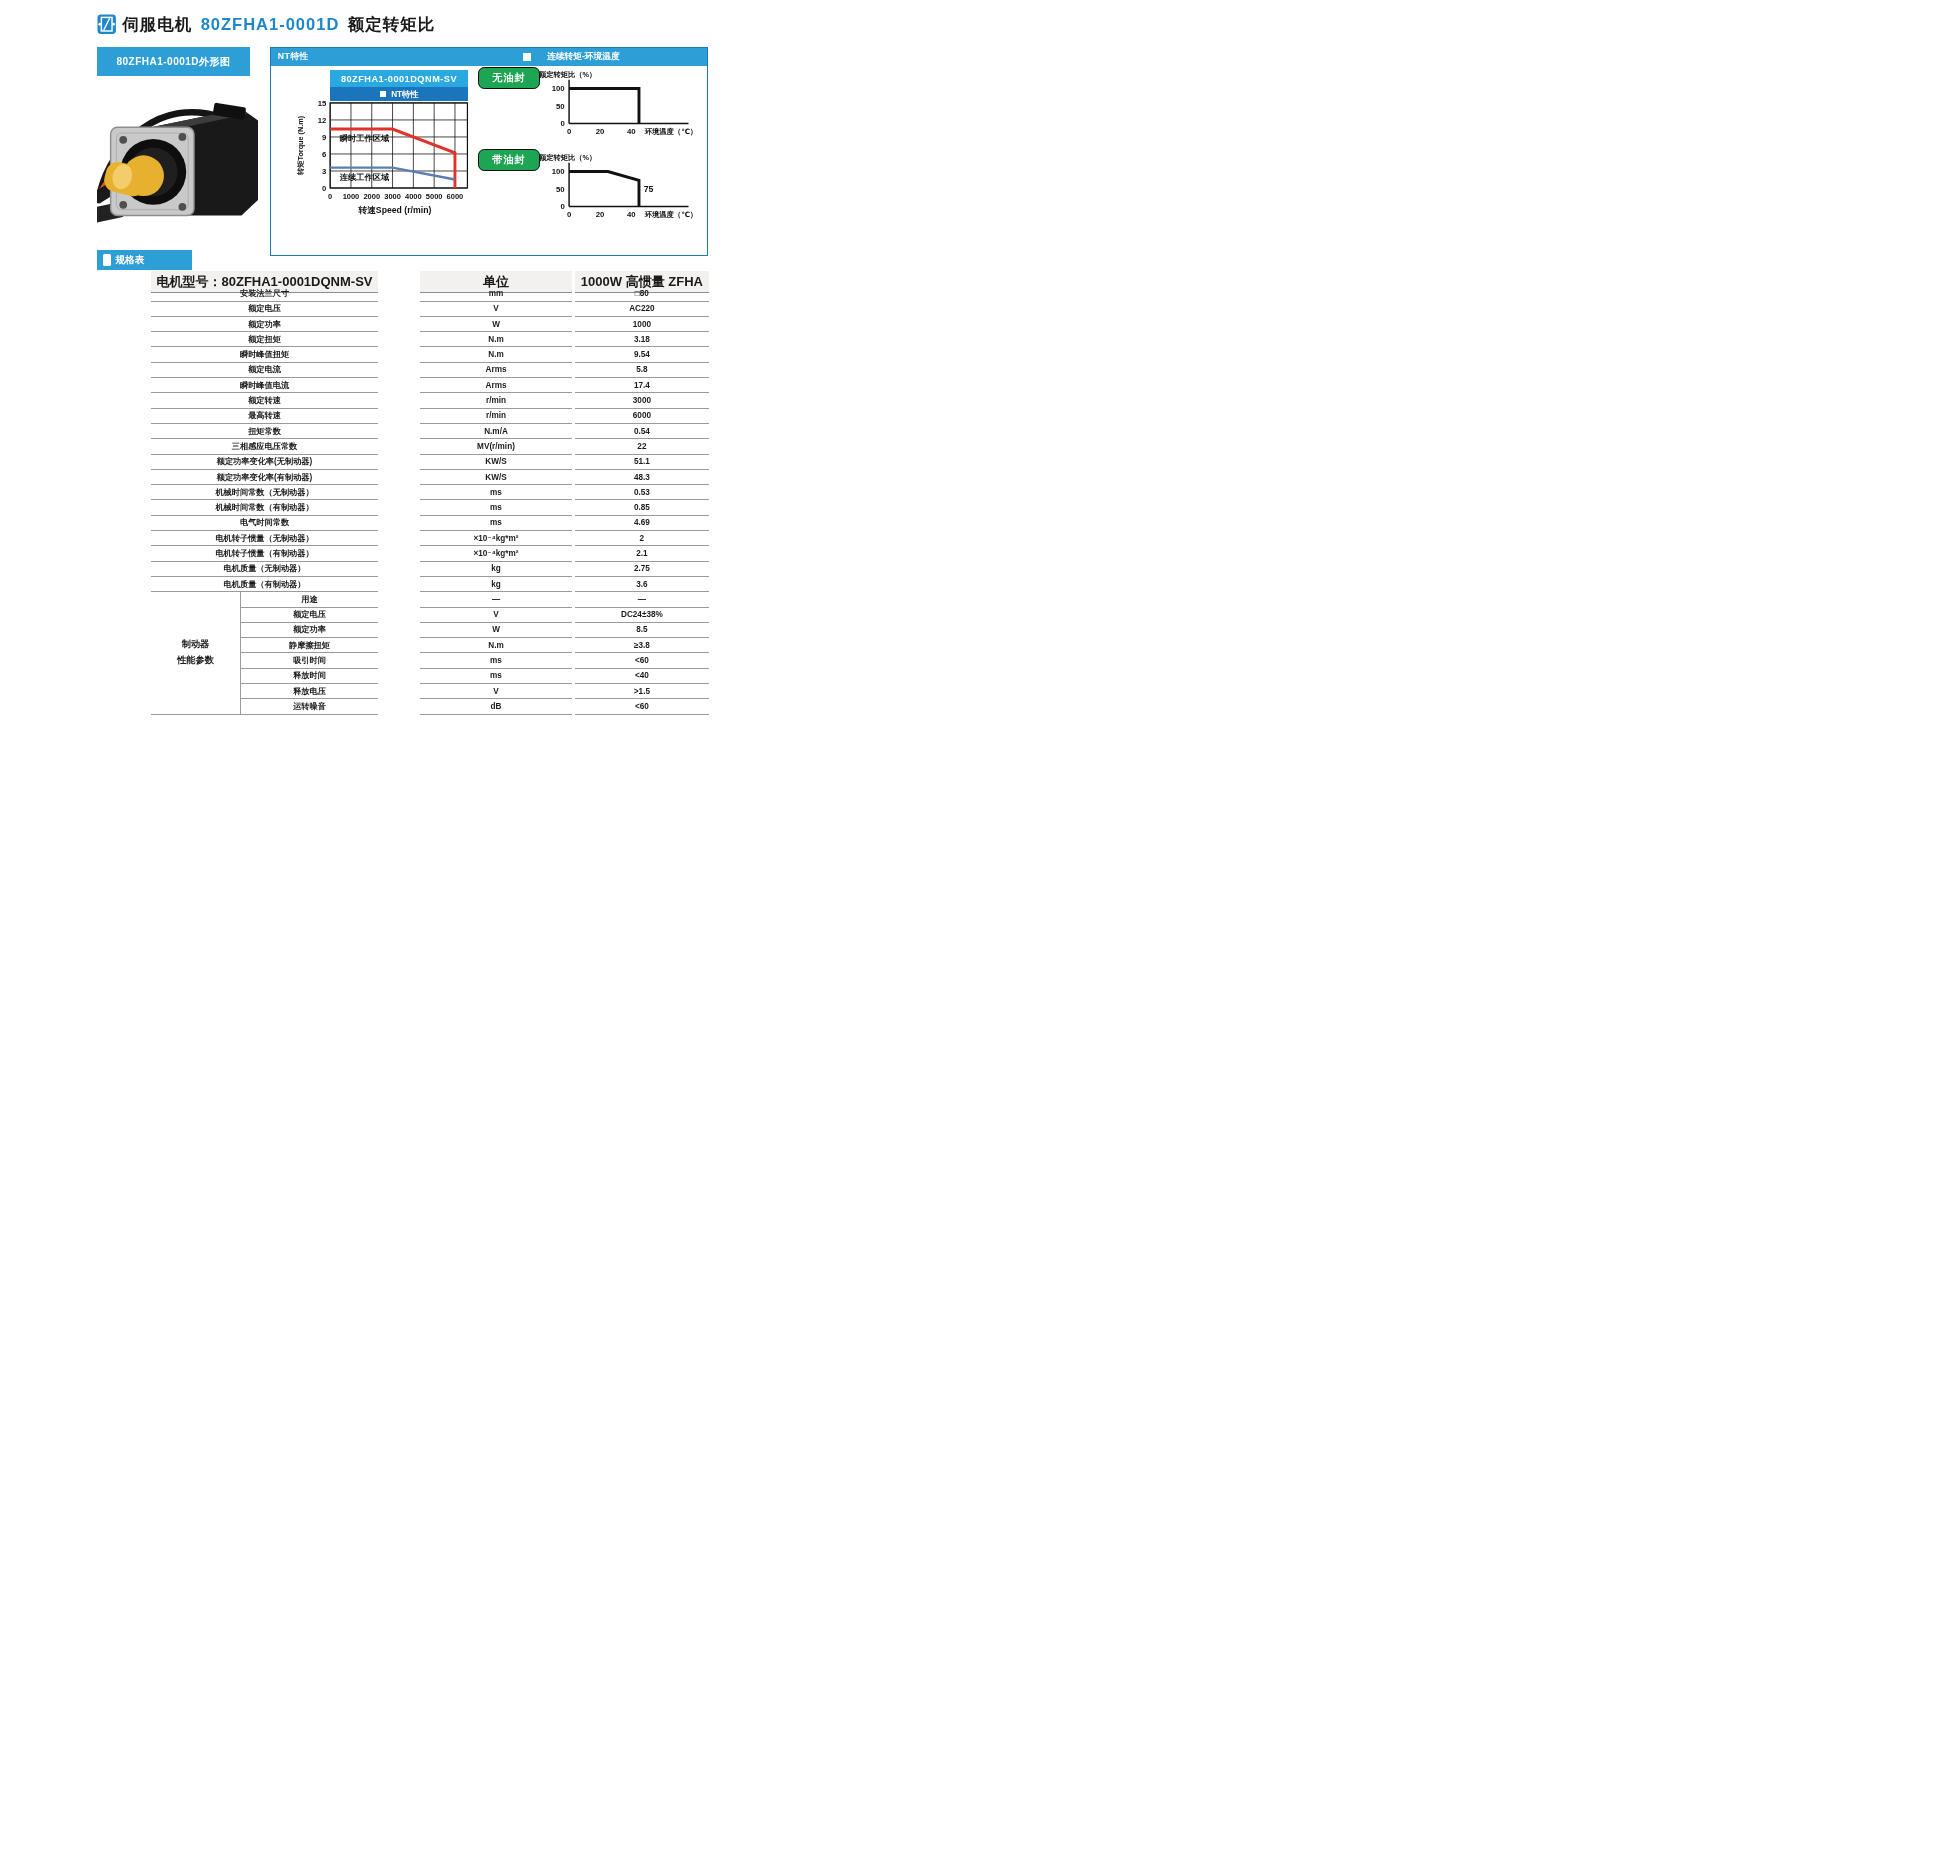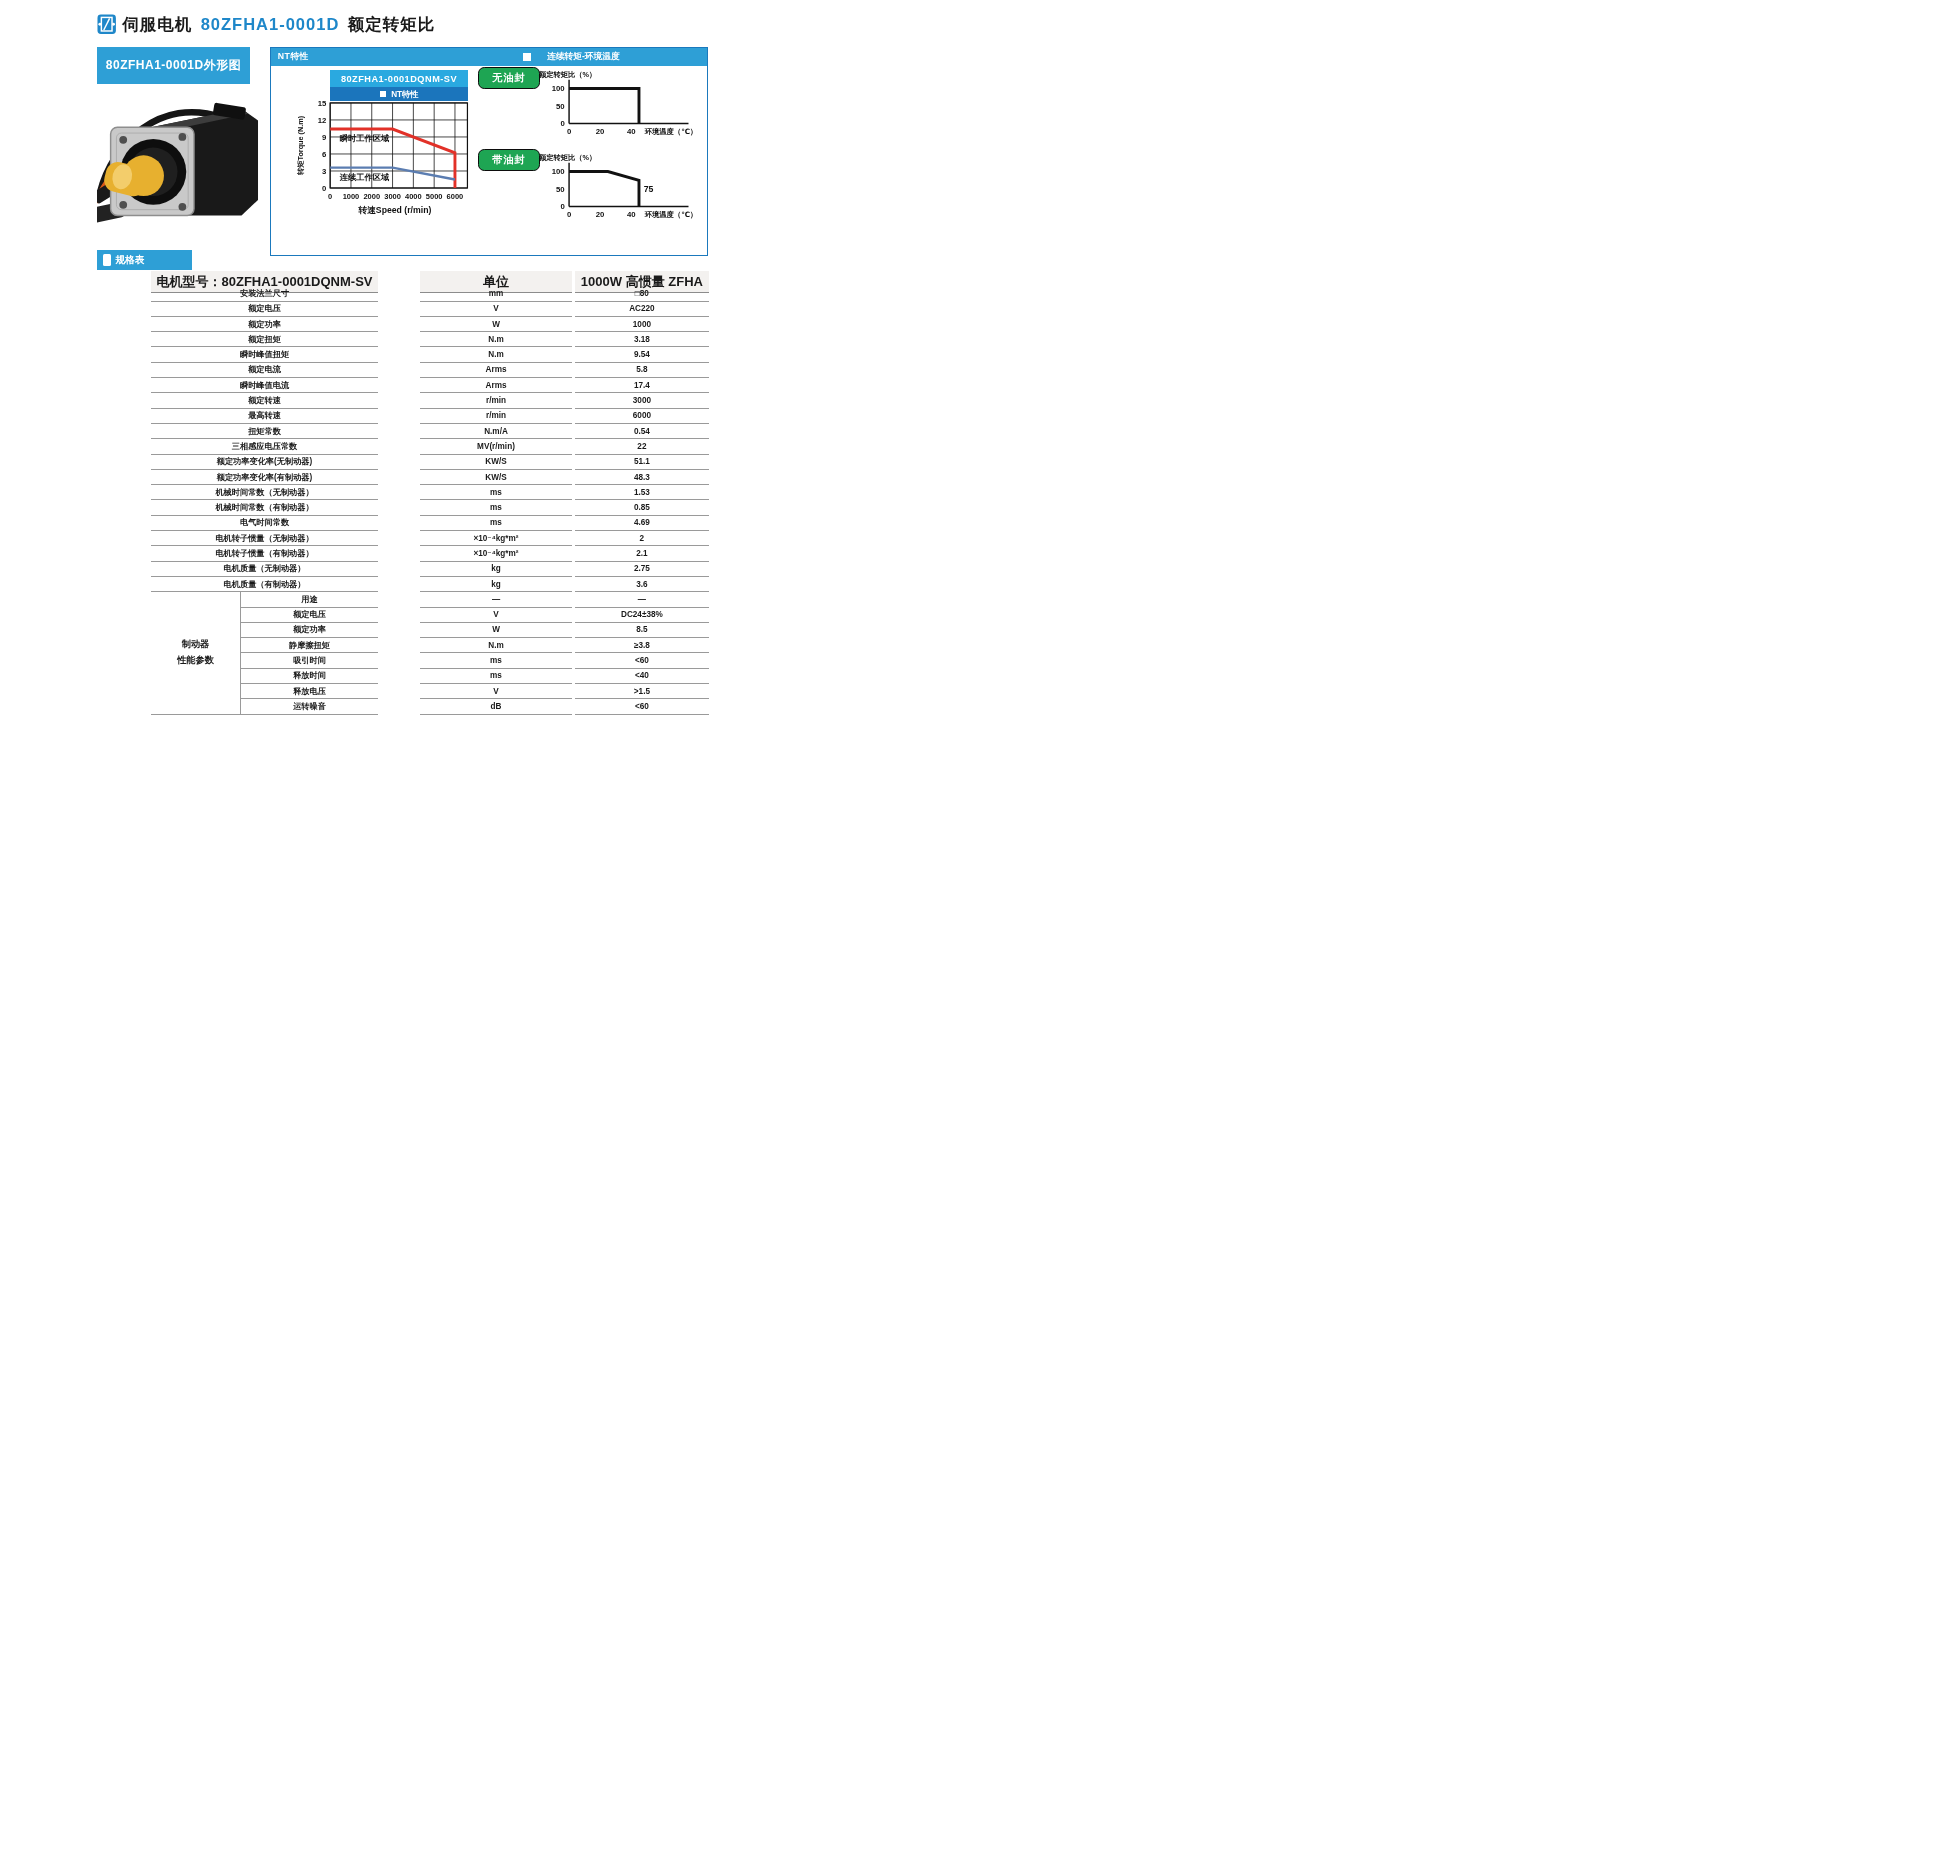--- a/index.html
+++ b/index.html
@@ -10,22 +10,22 @@
     font-family:"Liberation Sans","DejaVu Sans",sans-serif;
     color:#1a1a1a;
     overflow:hidden;
   }
   
   .doc-header{position:absolute;left:97px;top:13.6px;display:flex;align-items:center;gap:5.8px;}
   .doc-title{font-size:16.5px;font-weight:bold;letter-spacing:1px;white-space:nowrap;}
   .doc-title .model{color:#1e87c9;padding:0 2.9px;}
   
   .shape-banner{
-    position:absolute;left:97px;top:47px;width:153px;height:37px;
-    background:#2e9fd6;color:#fff;font-size:12px;font-weight:bold;
+    position:absolute;left:97px;top:47px;width:153px;height:29px;
+    background:#2e9fd6;color:#fff;font-size:10px;font-weight:bold;
     display:flex;align-items:center;justify-content:center;letter-spacing:0.5px;
   }
   .motor-photo{position:absolute;left:97px;top:71px;width:163px;height:160px;}
   
   .nt-panel{
     position:absolute;left:270px;top:47px;width:438px;height:209px;
     border:1.9px solid #1b79bd;background:#fff;box-sizing:border-box;
   }
   .nt-band{
     position:absolute;left:0;top:0;right:0;height:18.4px;background:#2e9fd6;
@@ -270,21 +270,21 @@
       <div class="cell td unit-sup" style="grid-area: 12 / 4;">MV(r/min)</div>
       <div class="cell td" style="grid-area: 12 / 6;">22</div>
       <div class="cell td" style="grid-area: 13 / 1 / auto / 3;">额定功率变化率(无制动器)</div>
       <div class="cell td unit-sup" style="grid-area: 13 / 4;">KW/S</div>
       <div class="cell td" style="grid-area: 13 / 6;">51.1</div>
       <div class="cell td" style="grid-area: 14 / 1 / auto / 3;">额定功率变化率(有制动器)</div>
       <div class="cell td unit-sup" style="grid-area: 14 / 4;">KW/S</div>
       <div class="cell td" style="grid-area: 14 / 6;">48.3</div>
       <div class="cell td" style="grid-area: 15 / 1 / auto / 3;">机械时间常数（无制动器）</div>
       <div class="cell td unit-sup" style="grid-area: 15 / 4;">ms</div>
-      <div class="cell td" style="grid-area: 15 / 6;">1.53</div>
+      <div class="cell td" style="grid-area: 15 / 6;">0.53</div>
       <div class="cell td" style="grid-area: 16 / 1 / auto / 3;">机械时间常数（有制动器）</div>
       <div class="cell td unit-sup" style="grid-area: 16 / 4;">ms</div>
       <div class="cell td" style="grid-area: 16 / 6;">0.85</div>
       <div class="cell td" style="grid-area: 17 / 1 / auto / 3;">电气时间常数</div>
       <div class="cell td unit-sup" style="grid-area: 17 / 4;">ms</div>
       <div class="cell td" style="grid-area: 17 / 6;">4.69</div>
       <div class="cell td" style="grid-area: 18 / 1 / auto / 3;">电机转子惯量（无制动器）</div>
       <div class="cell td unit-sup" style="grid-area: 18 / 4;">×10⁻⁴kg*m²</div>
       <div class="cell td" style="grid-area: 18 / 6;">2</div>
       <div class="cell td" style="grid-area: 19 / 1 / auto / 3;">电机转子惯量（有制动器）</div>

